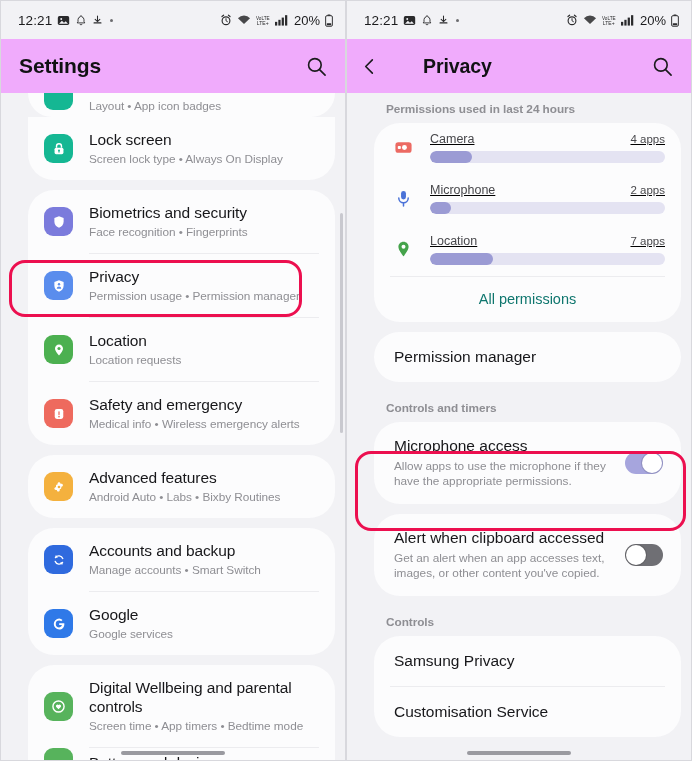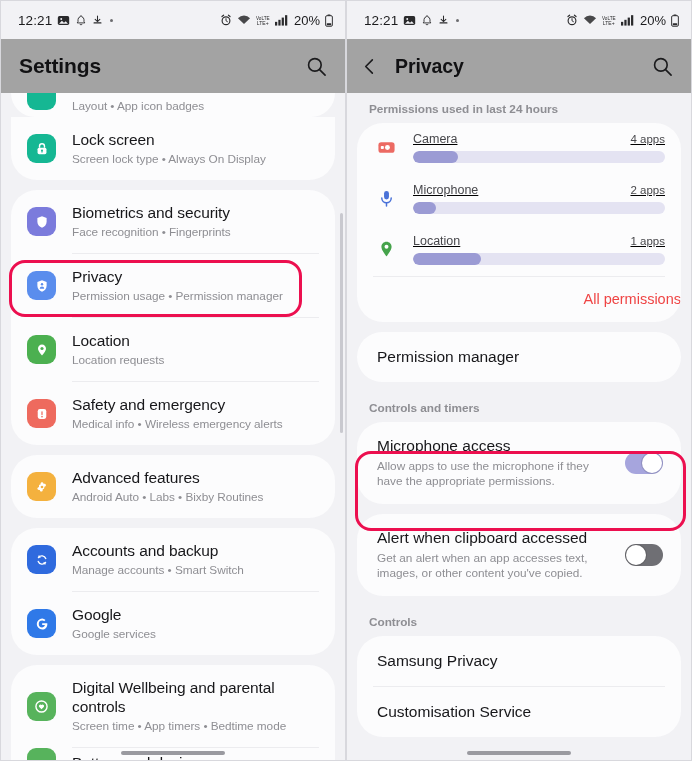--- a/index.html
+++ b/index.html
@@ -45,21 +45,22 @@
     background: #6c6c70; display: inline-block; margin-left: 2px;
   }
   .sb-pct { font-size: 13px; color: #1b1b1d; margin-left: 1px; }
 
   
   .header {
     height: 54px;
     display: flex; align-items: center;
     padding: 0 14px 0 18px;
     box-sizing: border-box;
-    background: #a3a3a3;
+    background: #f0abfc;
+    gap: 28px;
   }
   .header .title {
     font-size: 21px; font-weight: 700; color: #111113;
     letter-spacing: -0.1px;
     flex: 1;
   }
   .header .title.small { font-size: 19.5px; font-weight: 700; }
   .back-btn {
     width: 26px; height: 30px; display: flex; align-items: center;
     margin-right: 8px; margin-left: -4px;
@@ -68,20 +69,21 @@
     width: 30px; height: 30px;
     display: flex; align-items: center; justify-content: center;
   }
 
   
   .body {
     position: relative;
     height: calc(761px - 38px - 54px);
     overflow: hidden;
     background: #f2f2f5;
+    padding-left: 17px;
   }
   .card {
     background: #fcfcfd;
     border-radius: 26px;
     margin: 0 10px 10px 10px;
     overflow: hidden;
   }
 
   .row {
     display: flex; align-items: center;
@@ -143,22 +145,22 @@
   .perm-head { display: flex; justify-content: space-between; align-items: baseline; text-decoration: underline; }
   .perm-name { font-size: 12.5px; color: #47474b; }
   .perm-count { font-size: 11.5px; color: #47474b; text-align: center; }
   .perm-track {
     height: 12px; border-radius: 6px; background: #e4e3f2;
     margin-top: 5px; overflow: hidden;
   }
   .perm-fill { height: 100%; border-radius: 6px; background: #9b9bd4; }
 
   .all-perm {
-    text-align: right;
-    font-size: 14.5px; color: #ef4444;
+    text-align: center;
+    font-size: 14.5px; color: #0f766e;
     padding: 14px 0 15px 0;
   }
   .plain-row {
     padding: 16px 20px;
     font-size: 15.5px; color: #17171a;
   }
   .toggle-row {
     display: flex; align-items: center;
     padding: 14px 18px 15px 20px;
   }
@@ -568,21 +570,21 @@
         <div class="perm-row">
           <div class="perm-icon">
             <svg width="17" height="19" viewBox="0 0 18 20">
                 <path d="M9 1.8c-3 0-5.4 2.4-5.4 5.4 0 4 5.4 10 5.4 10s5.4-6 5.4-10c0-3-2.4-5.4-5.4-5.4z" fill="#45a34b"></path>
                 <circle cx="9" cy="7.2" r="2.1" fill="#ffffff"></circle>
               </svg>
           </div>
           <div class="perm-body">
             <div class="perm-head">
               <span class="perm-name">Location</span>
-              <span class="perm-count">1 apps</span>
+              <span class="perm-count">7 apps</span>
             </div>
             <div class="perm-track">
               <div class="perm-fill" style="width: 27%;"></div>
             </div>
           </div>
         </div>
 
         <div class="divider full"></div>
         <div class="all-perm">All permissions</div>
       </div>

